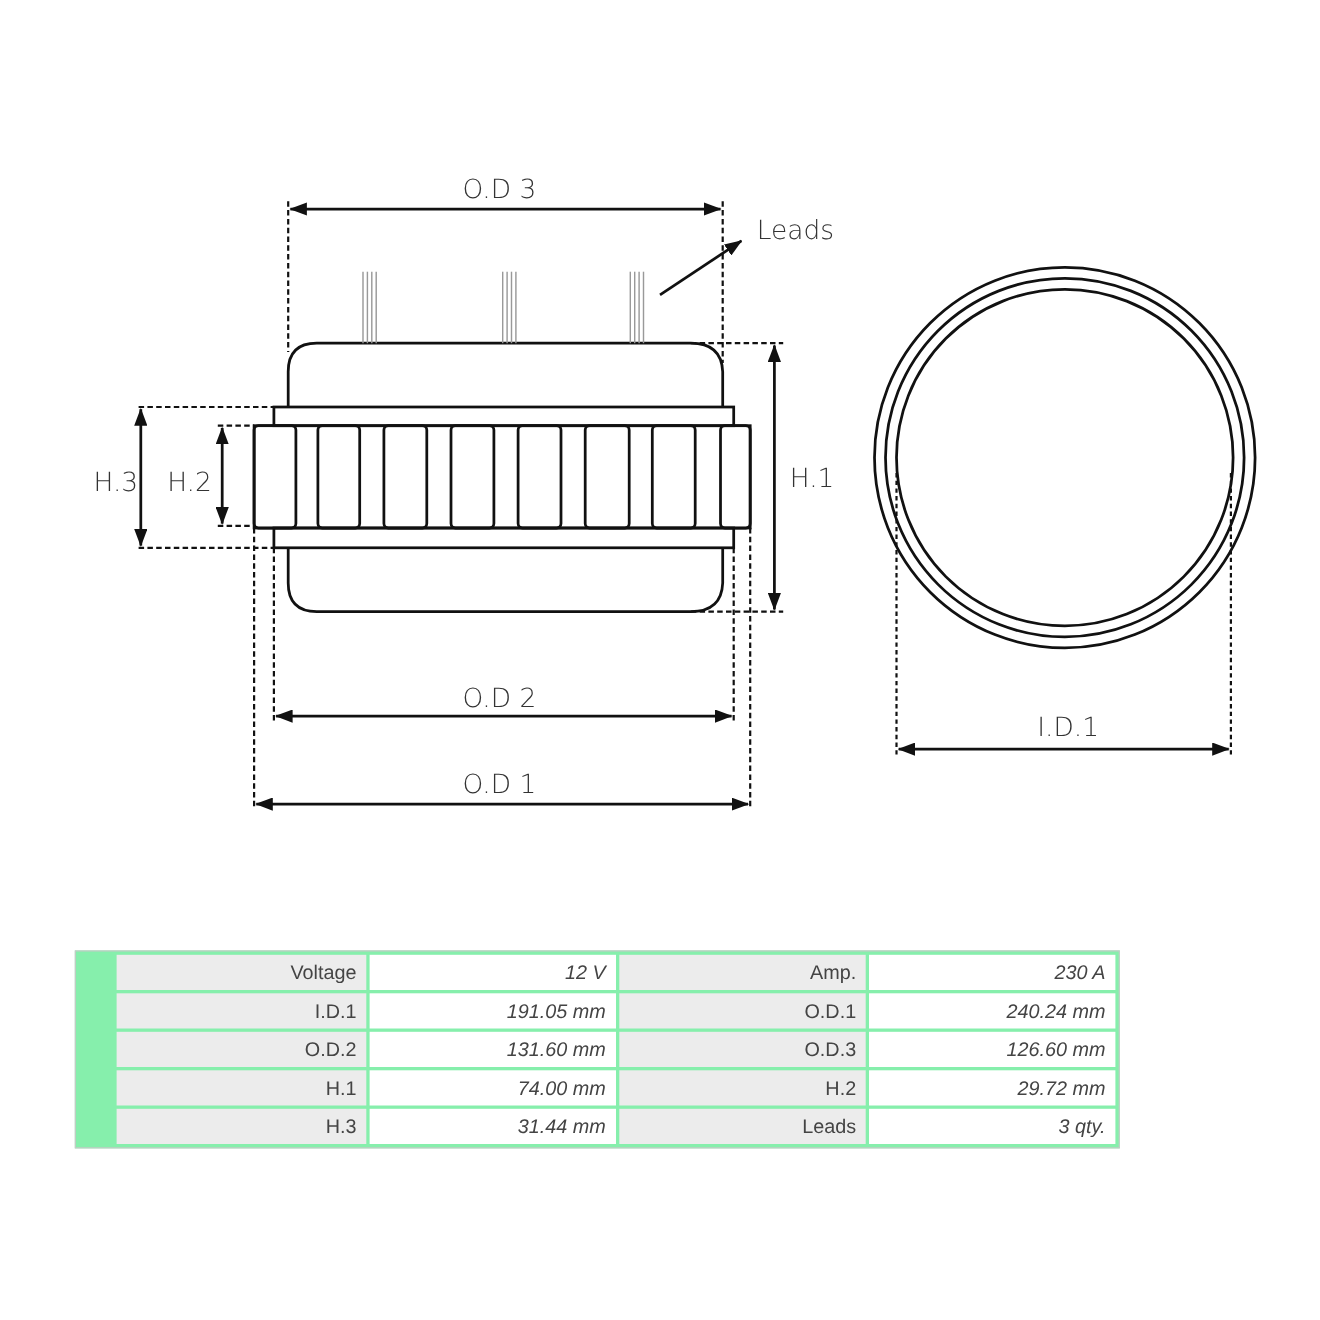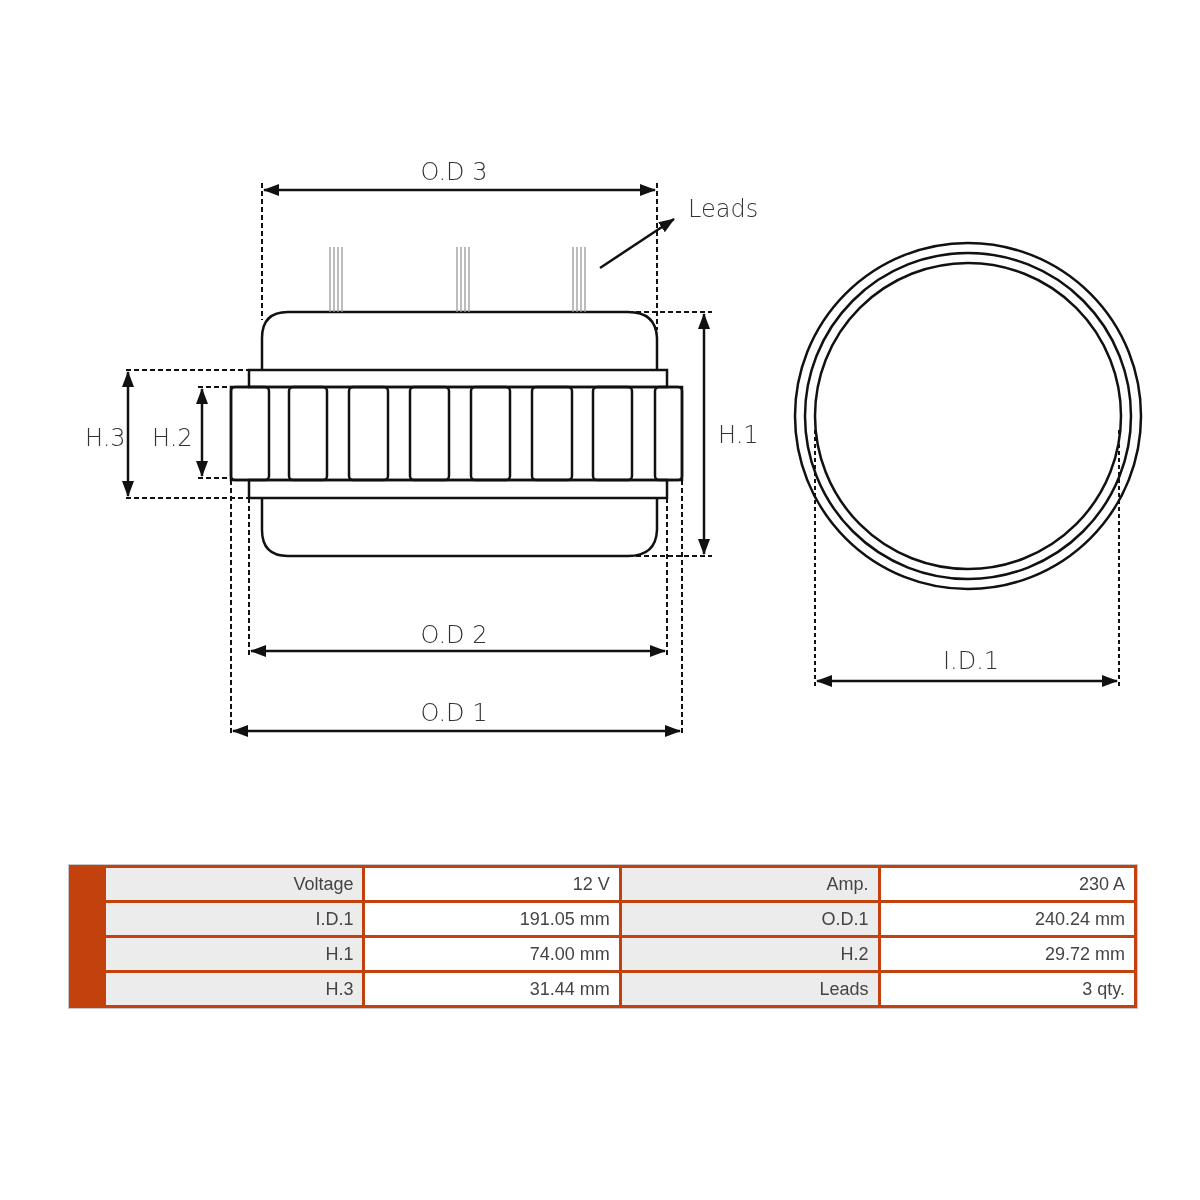--- a/index.html
+++ b/index.html
@@ -1,30 +1,30 @@
 <!DOCTYPE html>
 <html><head>
   <meta charset="utf-8">
   <style>
     html, body { margin: 0; padding: 0; background: #ffffff; }
     body { width: 1200px; height: 1200px; position: relative; overflow: hidden; font-family: "Liberation Sans", "DejaVu Sans", sans-serif; }
     #drawing { position: absolute; left: 0; top: 0; width: 1200px; height: 800px; }
     #drawing text { font-family: "DejaVu Sans", "Liberation Sans", sans-serif; font-size: 24px; fill: #333333; font-weight: 300; }
     #spec-table {
-      position: absolute; left: 68px; top: 864px; width: 1070px;
-      border-collapse: separate; border-spacing: 3px; background: #c2410c;
+      position: absolute; left: 68px; top: 864px; width: 950px;
+      border-collapse: separate; border-spacing: 3px; background: #86efac;
       border: 1px solid #c8c8c8;
       padding-left: 34px;
     }
     #spec-table td {
       height: 32px; padding: 0 9px; text-align: right; font-size: 18px; color: #444444;
       font-family: "Liberation Sans", sans-serif;
     }
     #spec-table td.lbl { background: #ececec; width: 251px; }
-    #spec-table td.val { background: #ffffff; width: 248px; }
+    #spec-table td.val { background: #ffffff; width: 248px; font-style: italic; }
   </style>
 </head>
 <body>
 
 <svg id="drawing" viewBox="0 0 1200 800" width="1200" height="800">
   <defs>
     <marker id="arr" viewBox="0 0 10 10" refX="9" refY="5" markerWidth="8" markerHeight="8" orient="auto-start-reverse" markerUnits="userSpaceOnUse">
       <path d="M0,0 L10,5 L0,10 z" fill="#111"></path>
     </marker>
     <marker id="arrL" viewBox="0 0 16 12" refX="15" refY="6" markerWidth="16" markerHeight="12" orient="auto-start-reverse" markerUnits="userSpaceOnUse">
@@ -123,20 +123,26 @@
       <td class="lbl">Amp.</td>
       <td class="val">230 A</td>
     </tr>
     <tr>
       <td class="lbl">I.D.1</td>
       <td class="val">191.05 mm</td>
       <td class="lbl">O.D.1</td>
       <td class="val">240.24 mm</td>
     </tr>
     <tr>
+      <td class="lbl">O.D.2</td>
+      <td class="val">131.60 mm</td>
+      <td class="lbl">O.D.3</td>
+      <td class="val">126.60 mm</td>
+    </tr>
+    <tr>
       <td class="lbl">H.1</td>
       <td class="val">74.00 mm</td>
       <td class="lbl">H.2</td>
       <td class="val">29.72 mm</td>
     </tr>
     <tr>
       <td class="lbl">H.3</td>
       <td class="val">31.44 mm</td>
       <td class="lbl">Leads</td>
       <td class="val">3 qty.</td>

